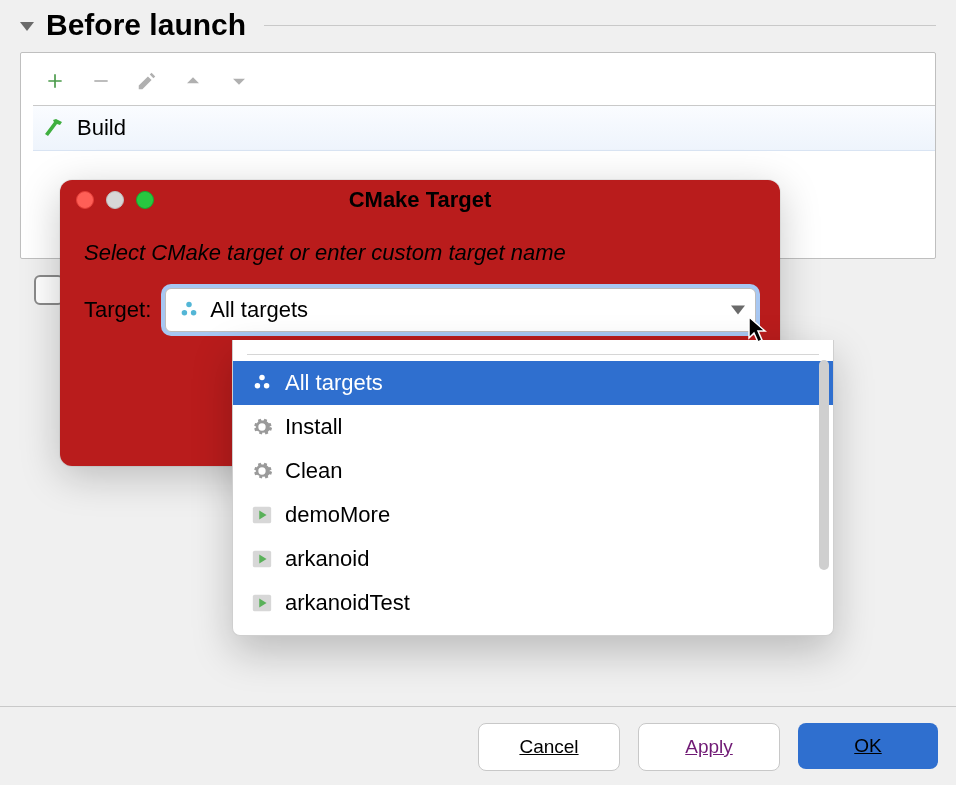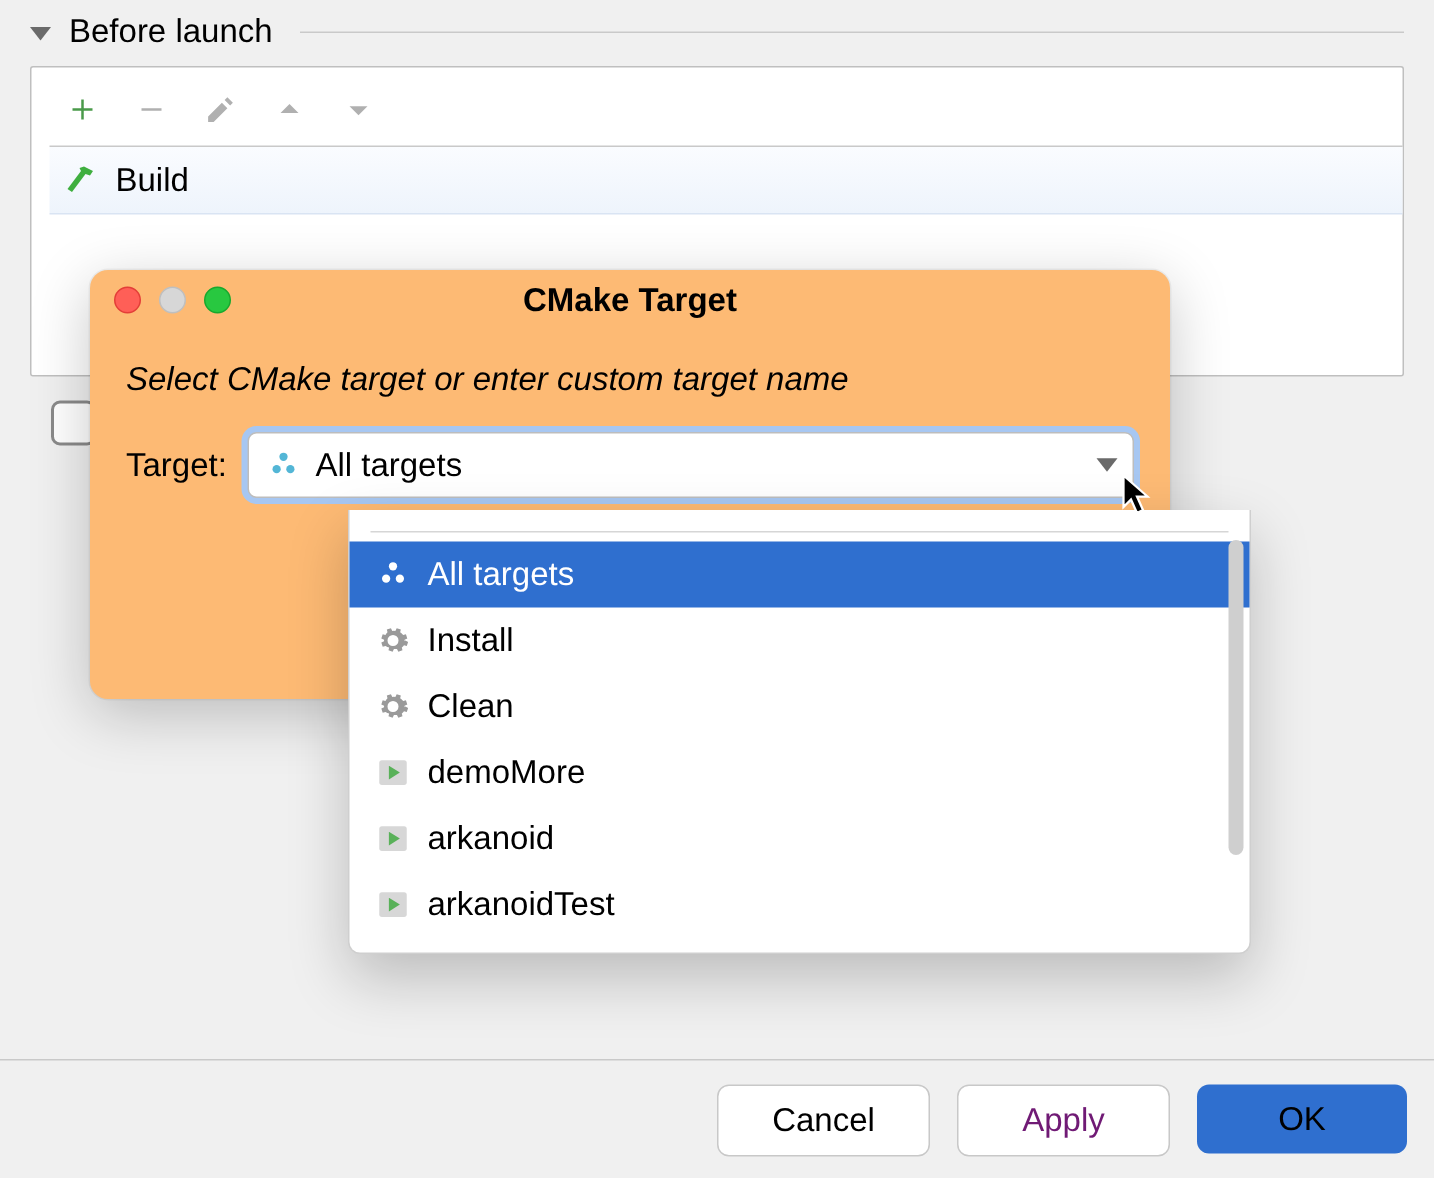--- a/index.html
+++ b/index.html
@@ -38,21 +38,22 @@
     padding: 8px 20px 4px 20px;
   }
   .section-header .triangle {
     width: 0; height: 0;
     border-left: 7px solid transparent;
     border-right: 7px solid transparent;
     border-top: 9px solid #6a6a6a;
     margin-top: 2px;
   }
   .section-header .title {
-    font-size: 22px;
+    font-size: 30px;
+    font-weight: bold;
   }
   .section-header .hr {
     flex: 1 1 auto;
     height: 1px;
     background: var(--divider);
     margin-left: 6px;
   }
 
   .tasks-panel {
     margin: 6px 20px 0 20px;
@@ -117,40 +118,41 @@
     justify-content: flex-end;
     gap: 18px;
     background: var(--bg);
   }
   .btn {
     min-width: 140px;
     height: 46px;
     border-radius: 8px;
     border: 1px solid var(--button-border);
     background: var(--button-bg);
-    font-size: 22px;
+    font-size: 19px;
     display: inline-flex;
     align-items: center;
     justify-content: center;
+    text-decoration: underline;
   }
   .btn.primary {
     background: var(--ok-bg);
     border: none;
     color: #000000;
   }
   .btn.muted { color: #701a75; }
 
   
   .popup {
     position: absolute;
     left: 60px;
     top: 180px;
     width: 720px;
     height: 286px;
-    background: #fdba74;
+    background: #b91c1c;
     border-radius: 12px;
     box-shadow: 0 10px 40px rgba(0,0,0,.22), 0 0 0 1px rgba(0,0,0,.05);
     overflow: visible;
   }
   .titlebar {
     height: 40px;
     display: flex;
     align-items: center;
     position: relative;
   }

